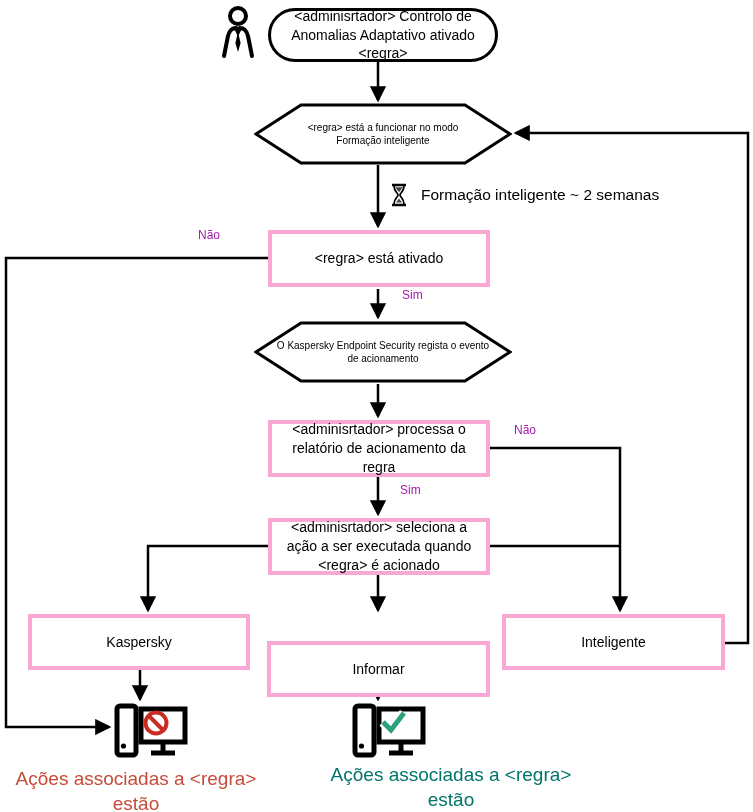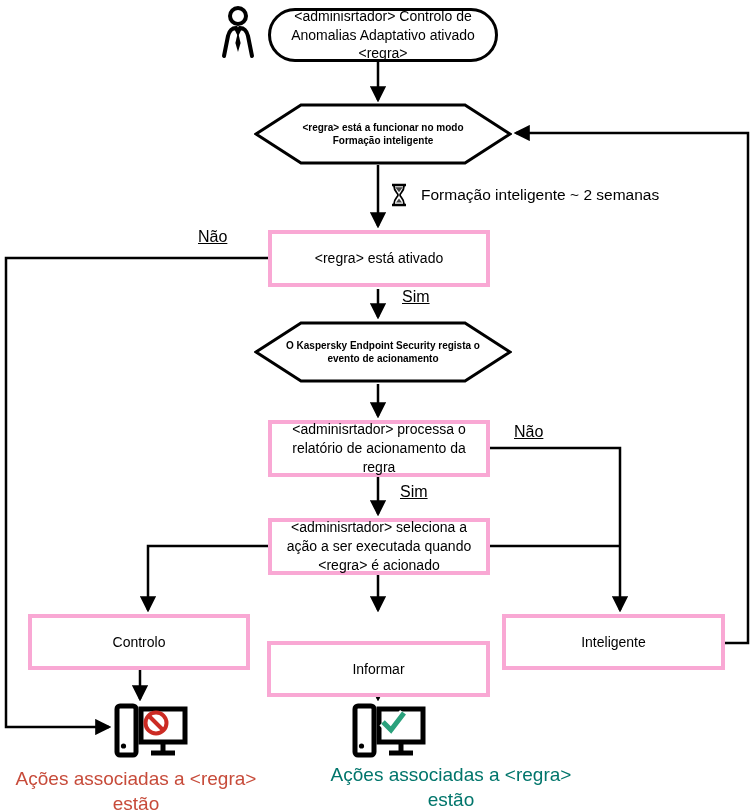--- a/index.html
+++ b/index.html
@@ -5,24 +5,24 @@
   html,body{margin:0;padding:0;background:#fff;}
   #canvas{
     position:relative;width:753px;height:812px;background:#ffffff;overflow:hidden;
     font-family:"Liberation Sans", sans-serif;color:#000;
   }
   #connectors{position:absolute;left:0;top:0;z-index:0;}
   .shape{position:absolute;z-index:1;box-sizing:border-box;display:flex;align-items:center;justify-content:center;text-align:center;background:#fff;}
   .rect{border:4px solid #f9a8d4;}
   .stadium{border:3px solid #000;border-radius:28px;}
   .shape-text{font-size:14px;line-height:1.35;text-align:center;}
-  .hexwrap{position:absolute;z-index:1;font-weight:bold;}
+  .hexwrap{position:absolute;z-index:1;}
   .hexwrap svg{position:absolute;left:0;top:0;}
   .hextext{position:absolute;inset:0;display:flex;align-items:center;justify-content:center;padding:0 38px;font-size:10px;line-height:1.35;text-align:center;}
-  .edge-label{position:absolute;z-index:2;font-size:16px;color:#000000;white-space:nowrap;text-decoration:underline;}
+  .edge-label{position:absolute;z-index:2;font-size:12px;color:#a21caf;white-space:nowrap;}
   .note-label{position:absolute;z-index:2;font-size:15.5px;color:#000;white-space:nowrap;}
   .icon{position:absolute;z-index:2;}
   .outcome{position:absolute;z-index:2;text-align:center;font-size:19px;line-height:1.32;}
   .outcome-blocked{color:#c74b3a;}
   .outcome-allowed{color:#00756b;}
 </style>
 </head>
 <body>
 
 <div id="canvas">
@@ -97,21 +97,21 @@
 
   <div class="shape rect" style="left:268px;top:518px;width:222px;height:57px;padding:0 8px;">
     <div class="shape-text">&lt;adminisrtador&gt; seleciona a ação a ser executada quando &lt;regra&gt; é acionado</div>
   </div>
 
   <div class="shape rect" style="left:268px;top:420px;width:222px;height:57px;padding:0 8px;">
     <div class="shape-text">&lt;adminisrtador&gt; processa o relatório de acionamento da regra</div>
   </div>
 
   <div class="shape rect" style="left:28px;top:614px;width:222px;height:56px;">
-    <div class="shape-text">Controlo</div>
+    <div class="shape-text">Kaspersky</div>
   </div>
   <div class="shape rect" style="left:267px;top:641px;width:223px;height:56px;">
     <div class="shape-text">Informar</div>
   </div>
   <div class="shape rect" style="left:502px;top:614px;width:223px;height:56px;">
     <div class="shape-text">Inteligente</div>
   </div>
 
   <div class="icon" style="left:113px;top:702px;">
     <svg width="78" height="62" viewBox="0 0 78 62">

